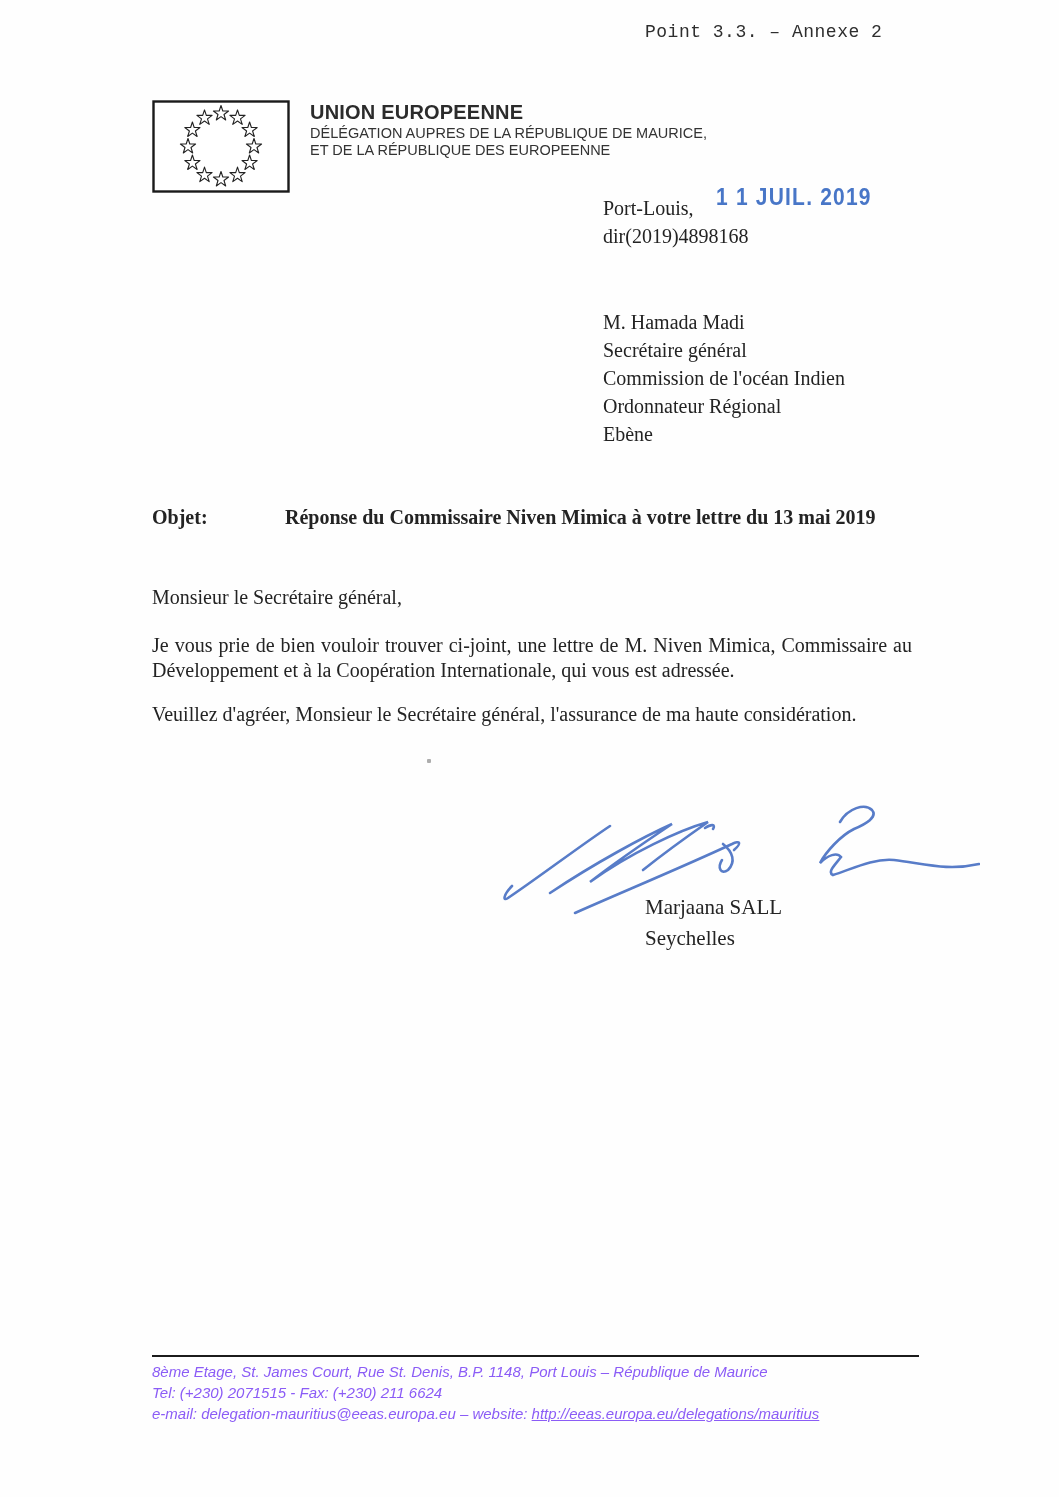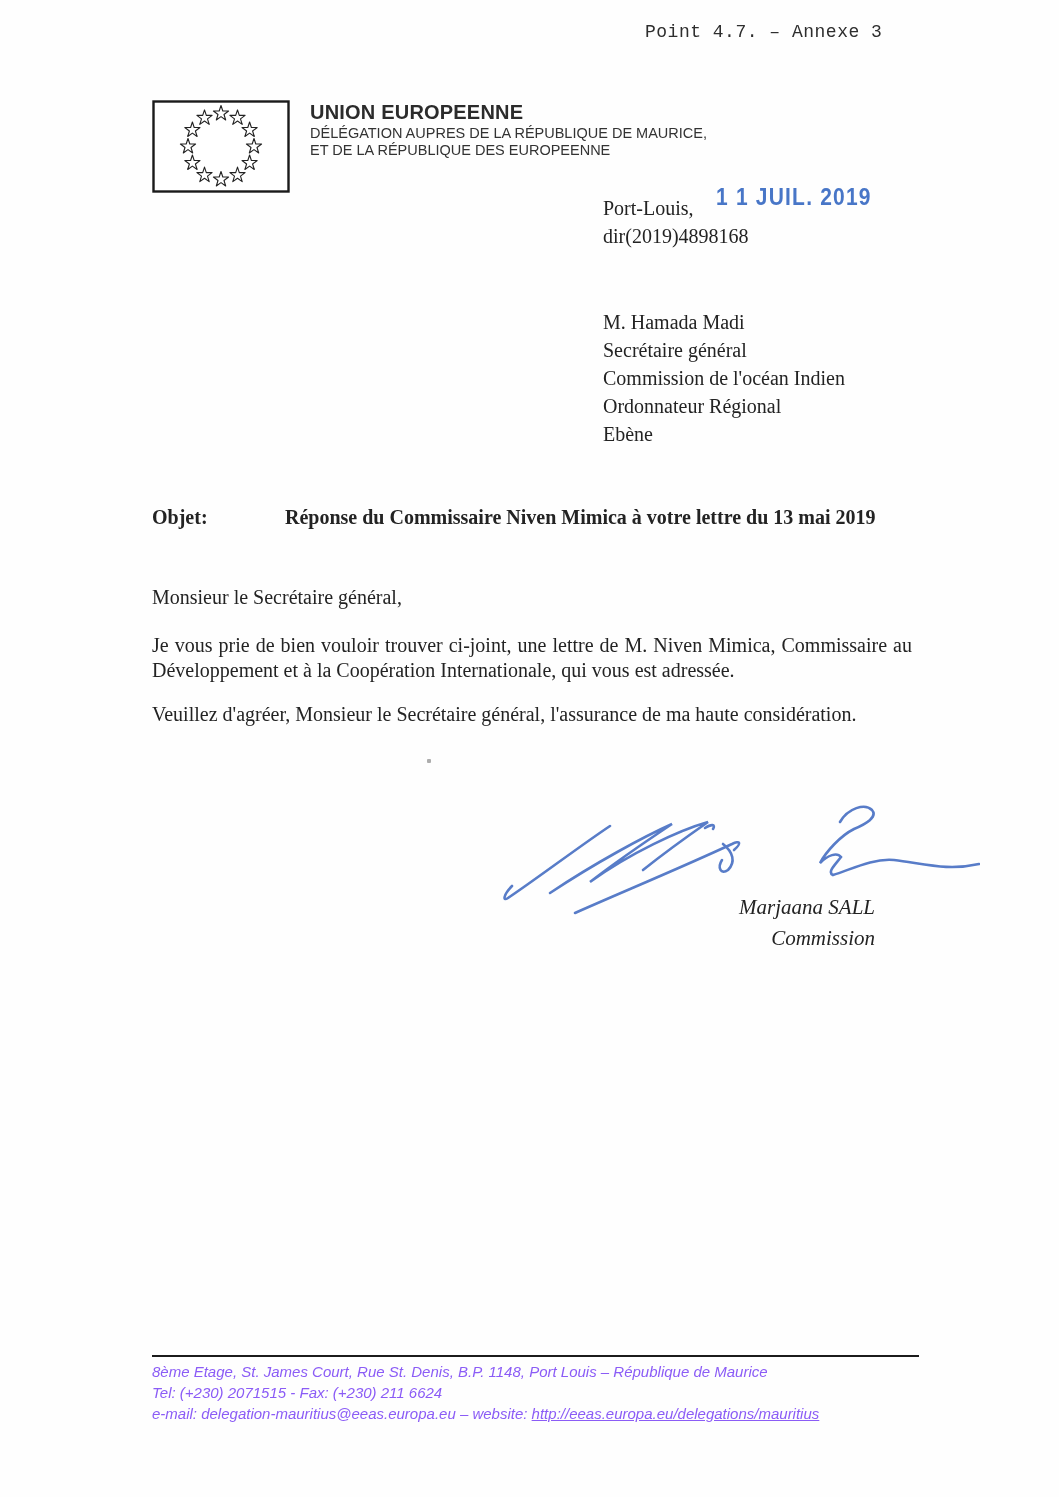--- a/index.html
+++ b/index.html
@@ -55,40 +55,40 @@
 
   
   .salutation{left:152px;top:586px;font-size:20px;}
   .para{left:152px;top:633px;width:760px;font-size:20px;line-height:24.5px;text-align:justify;}
   .closing{left:152px;top:703px;font-size:20px;}
 
   .artifact-dot{left:427px;top:759px;width:4px;height:4px;background:#8a8a8a;border-radius:1px;opacity:.7;}
 
   
   .sig-svg{left:480px;top:798px;}
-  .sig-block{left:645px;top:892px;width:230px;text-align:right;font-size:21px;line-height:31px;font-style:italic;}
+  .sig-block{left:645px;top:892px;width:230px;text-align:left;font-size:21px;line-height:31px;}
 
   
   .copy-line{left:152px;top:1127px;font-size:20px;}
 
   
   .footer-rule{left:152px;top:1355px;width:767px;height:2px;background:#1b1b1b;}
   .footer{
     left:152px;top:1361px;
     font-family:"Liberation Sans",sans-serif;
     font-size:15px;line-height:21px;color:#8b5cf6;font-style:italic;
   }
   .footer .link{text-decoration:underline;}
 </style>
 </head>
 <body>
 
 <div class="page">
 
-  <div class="abs annex nowrap">Point 4.7. – Annexe 3</div>
+  <div class="abs annex nowrap">Point 3.3. – Annexe 2</div>
 
   <div class="abs flag">
     <svg width="138" height="93" viewBox="0 0 138 93" xmlns="http://www.w3.org/2000/svg">
       <rect x="1.5" y="1.5" width="135" height="90" fill="#ffffff" stroke="#1a1a1a" stroke-width="2.4"></rect>
       <g fill="#ffffff" stroke="#222222" stroke-width="1.1" stroke-linejoin="round">
         <path transform="translate(69,13.5)" d="M0,-8L1.8,-2.5L7.6,-2.5L3,1L4.7,6.5L0,3.1L-4.7,6.5L-3,1L-7.6,-2.5L-1.8,-2.5Z"></path>
         <path transform="translate(85.5,17.9)" d="M0,-8L1.8,-2.5L7.6,-2.5L3,1L4.7,6.5L0,3.1L-4.7,6.5L-3,1L-7.6,-2.5L-1.8,-2.5Z"></path>
         <path transform="translate(97.6,30)" d="M0,-8L1.8,-2.5L7.6,-2.5L3,1L4.7,6.5L0,3.1L-4.7,6.5L-3,1L-7.6,-2.5L-1.8,-2.5Z"></path>
         <path transform="translate(102,46.5)" d="M0,-8L1.8,-2.5L7.6,-2.5L3,1L4.7,6.5L0,3.1L-4.7,6.5L-3,1L-7.6,-2.5L-1.8,-2.5Z"></path>
         <path transform="translate(97.6,63)" d="M0,-8L1.8,-2.5L7.6,-2.5L3,1L4.7,6.5L0,3.1L-4.7,6.5L-3,1L-7.6,-2.5L-1.8,-2.5Z"></path>
@@ -135,21 +135,21 @@
       <path d="M130,28 C100,48 55,82 28,100 C22,104 24,96 32,88"></path>
       <path d="M70,95 C115,65 165,38 192,26 C162,46 128,70 110,84 C150,55 200,32 228,24 C205,40 178,60 163,72"></path>
       <path d="M95,115 C140,95 205,68 252,46 C260,42 262,45 254,52"></path>
       <path d="M225,30 C231,26 236,26 233,31"></path>
       <path d="M243,46 C253,54 256,64 248,72 C241,77 237,70 242,62"></path>
       <path d="M360,24 C368,10 385,5 392,12 C398,19 386,26 374,31 C360,38 346,54 340,65 C348,57 357,54 361,59 C355,67 347,74 353,77 C370,72 392,60 414,62 C446,66 468,73 499,66"></path>
     </svg>
   </div>
   <div class="abs sig-block">
     <div class="nowrap">Marjaana SALL</div>
-    <div class="nowrap">Commission</div>
+    <div class="nowrap">Seychelles</div>
   </div>
 
 
   <div class="abs footer-rule"></div>
   <div class="abs footer">
     <div class="nowrap">8ème Etage, St. James Court, Rue St. Denis, B.P. 1148, Port Louis – République de Maurice</div>
     <div class="nowrap">Tel: (+230) 2071515 - Fax: (+230) 211 6624</div>
     <div class="nowrap"><span>e-mail: delegation-mauritius@eeas.europa.eu – website: </span><span class="link">http://eeas.europa.eu/delegations/mauritius</span></div>
   </div>
 

